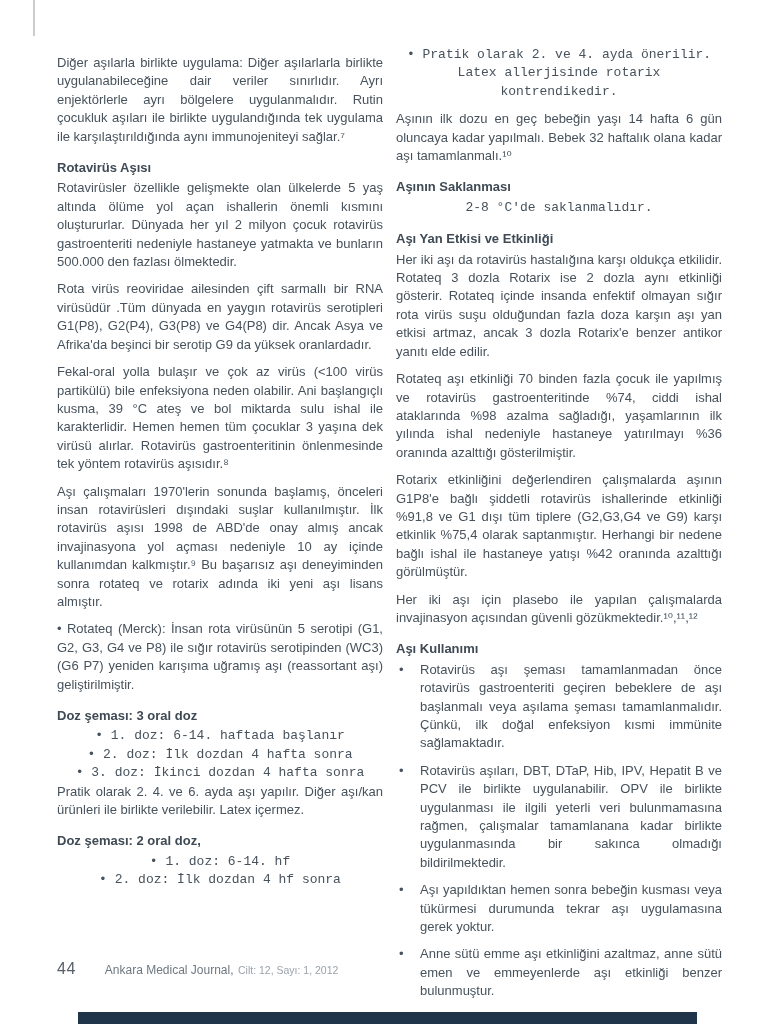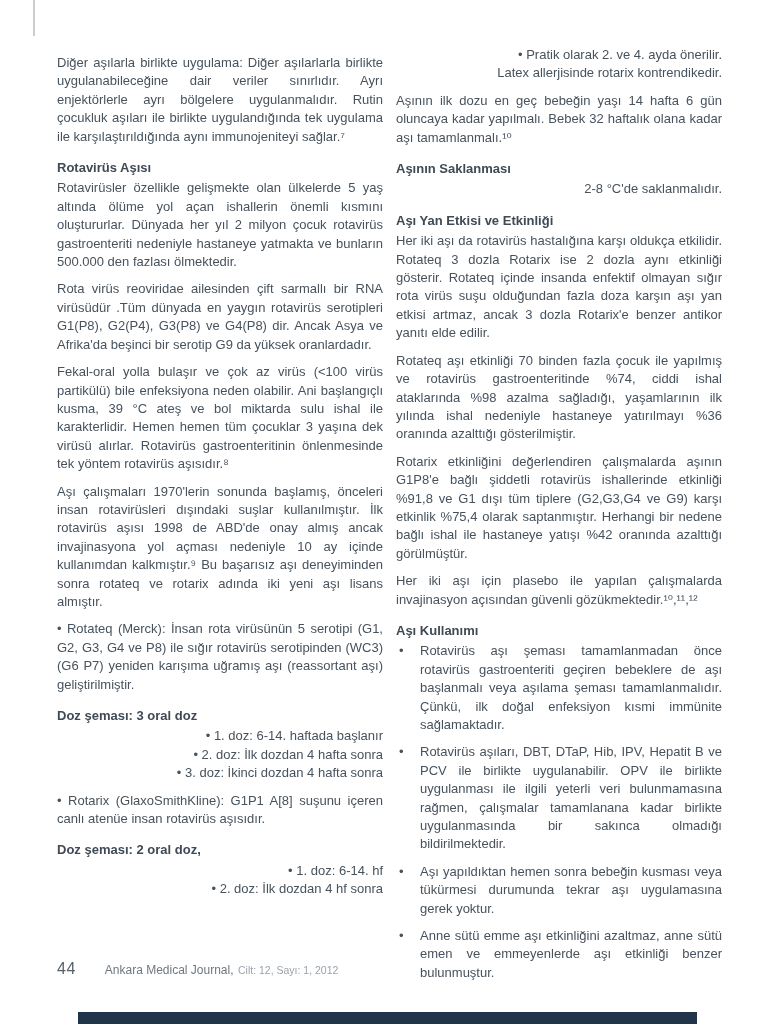--- a/index.html
+++ b/index.html
@@ -24,21 +24,21 @@
   }
   .para.first { margin-top: 8px; }
   .para.tight { margin-top: 0; }
   .heading {
     font-size: 13px;
     font-weight: bold;
     color: #3f4a54;
     margin-top: 13px;
     margin-bottom: 2px;
   }
-  .line { text-align: right; margin-top: 0; }
+  .line { text-align: center; margin-top: 0; font-family: Liberation Mono, monospace; }
   .hang {
     display: flex;
     margin-top: 9px;
   }
   .hang .hb {
     flex: 0 0 24px;
     padding-left: 3px;
   }
   .hang .hb-text {
     flex: 1 1 auto;
@@ -83,21 +83,21 @@
     <h3 class="heading">Rotavirüs Aşısı</h3>
     <p class="para tight">Rotavirüsler özellikle gelişmekte olan ülkelerde 5 yaş altında ölüme yol açan ishallerin önemli kısmını oluştururlar. Dünyada her yıl 2 milyon çocuk rotavirüs gastroenteriti nedeniyle hastaneye yatmakta ve bunların 500.000 den fazlası ölmektedir.</p>
     <p class="para">Rota virüs reoviridae ailesinden çift sarmallı bir RNA virüsüdür .Tüm dünyada en yaygın rotavirüs serotipleri G1(P8), G2(P4), G3(P8) ve G4(P8) dir. Ancak Asya ve Afrika'da beşinci bir serotip G9 da yüksek oranlardadır.</p>
     <p class="para">Fekal-oral yolla bulaşır ve çok az virüs (&lt;100 virüs partikülü) bile enfeksiyona neden olabilir. Ani başlangıçlı kusma, 39 °C ateş ve bol miktarda sulu ishal ile karakterlidir. Hemen hemen tüm çocuklar 3 yaşına dek virüsü alırlar. Rotavirüs gastroenteritinin önlenmesinde tek yöntem rotavirüs aşısıdır.⁸</p>
     <p class="para">Aşı çalışmaları 1970'lerin sonunda başlamış, önceleri insan rotavirüsleri dışındaki suşlar kullanılmıştır. İlk rotavirüs aşısı 1998 de ABD'de onay almış ancak invajinasyona yol açması nedeniyle 10 ay içinde kullanımdan kalkmıştır.⁹ Bu başarısız aşı deneyiminden sonra rotateq ve rotarix adında iki yeni aşı lisans almıştır.</p>
     <p class="para">• Rotateq (Merck): İnsan rota virüsünün 5 serotipi (G1, G2, G3, G4 ve P8) ile sığır rotavirüs serotipinden (WC3) (G6 P7) yeniden karışıma uğramış aşı (reassortant aşı) geliştirilmiştir.</p>
     <h3 class="heading">Doz şeması: 3 oral doz</h3>
     <p class="line">• 1. doz: 6-14. haftada başlanır</p>
     <p class="line">• 2. doz: İlk dozdan 4 hafta sonra</p>
     <p class="line">• 3. doz: İkinci dozdan 4 hafta sonra</p>
-    <p class="para">• Rotarix (GlaxoSmithKline): G1P1 A[8] suşunu içeren canlı atenüe insan rotavirüs aşısıdır.</p>
+    <p class="para tight">Pratik olarak 2. 4. ve 6. ayda aşı yapılır. Diğer aşı/kan ürünleri ile birlikte verilebilir. Latex içermez.</p>
     <h3 class="heading">Doz şeması: 2 oral doz,</h3>
     <p class="line">• 1. doz: 6-14. hf</p>
     <p class="line">• 2. doz: İlk dozdan 4 hf sonra</p>
   </div>
 
   <div class="col">
     <p class="line">• Pratik olarak 2. ve 4. ayda önerilir.</p>
     <p class="line">Latex allerjisinde rotarix kontrendikedir.</p>
     <p class="para">Aşının ilk dozu en geç bebeğin yaşı 14 hafta 6 gün oluncaya kadar yapılmalı. Bebek 32 haftalık olana kadar aşı tamamlanmalı.¹⁰</p>
     <h3 class="heading">Aşının Saklanması</h3>

